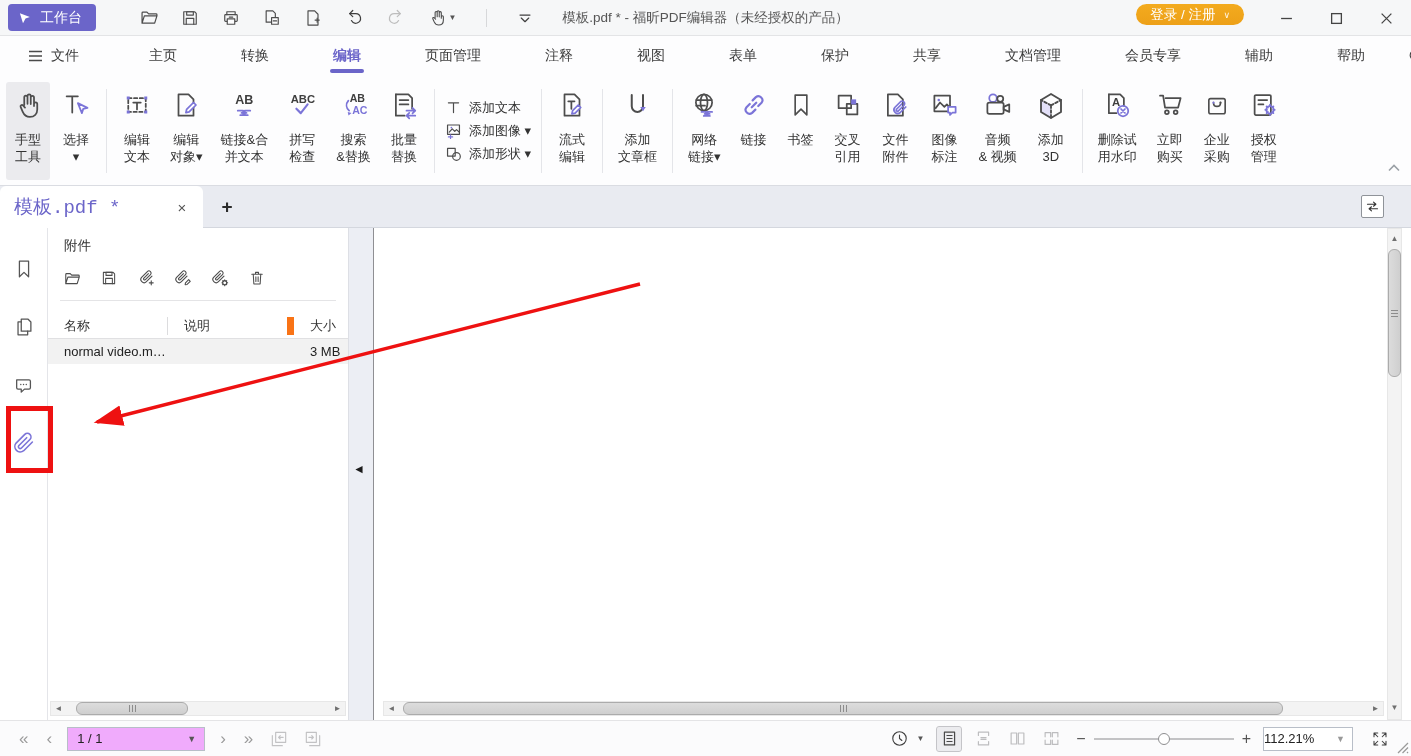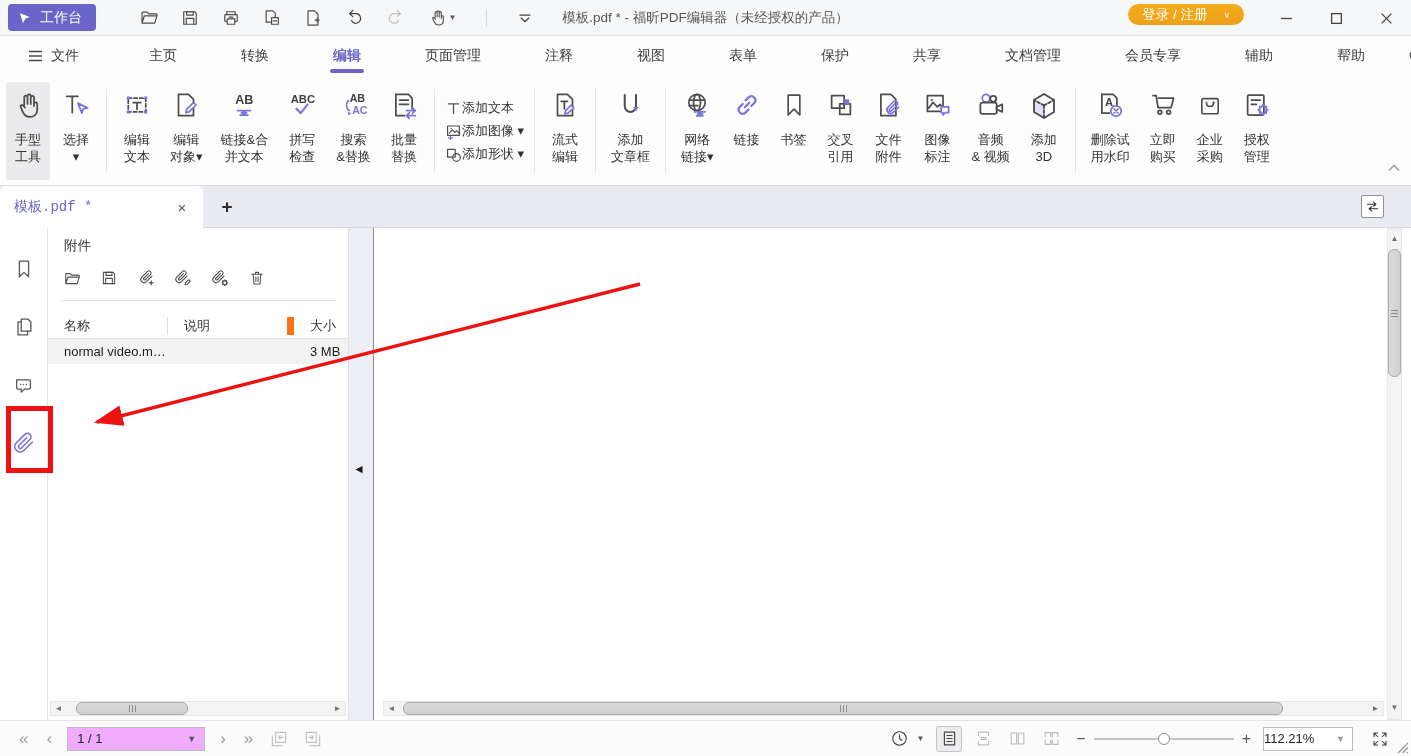--- a/index.html
+++ b/index.html
@@ -15,21 +15,21 @@
     background:#f6f7f8; border-bottom:1px solid #e3e4e6; display:flex; align-items:center; }
   .ws-btn { display:flex; align-items:center; gap:7px; margin-left:8px; height:27px; padding:0 14px 0 10px;
     background:#6b65c9; color:#fff; border-radius:4px; font-size:14px; cursor:default; }
   .tb-icons { display:flex; align-items:center; gap:19px; margin-left:42px; }
   .tb-ic { width:22px; height:22px; display:flex; align-items:center; justify-content:center; }
   .tb-sep { width:1px; height:18px; background:#d7d8da; margin:0 8px; }
   .title-text { position:absolute; left:50%; transform:translateX(-50%); top:0; height:36px;
     display:flex; align-items:center; font-size:13.5px; color:#555; white-space:nowrap; }
   .login-btn { position:absolute; right:167px; top:4px; height:21px; padding:0 14px;
     background:linear-gradient(#f3ab1e,#eda018); color:#fff; border-radius:14px;
-    display:flex; align-items:center; gap:16px; font-size:13.5px; }
+    display:flex; align-items:center; gap:8px; font-size:13.5px; }
   .login-chev { font-size:9px; opacity:.9; }
   .win-btns { position:absolute; right:0; top:0; height:36px; display:flex; }
   .win-btn { width:50px; height:36px; display:flex; align-items:center; justify-content:center; color:#444; }
 
   
   .menubar { position:absolute; top:36px; left:0; width:1411px; height:40px; background:#fdfdfe;
     display:flex; align-items:center; font-size:14px; color:#3c3c3c; }
   .menu-file { display:flex; align-items:center; gap:8px; margin-left:26px; }
   .menu-sep { width:1px; height:16px; background:#d9d9db; margin:0 17px 0 19px; }
   .menu-item { padding:0 2px; margin:0 30px; height:40px; display:flex; align-items:center; position:relative; white-space:nowrap; }
@@ -41,29 +41,29 @@
   
   .ribbon { position:absolute; top:76px; left:0; width:1411px; height:110px; background:#fdfdfe;
     border-bottom:1px solid #dadce2; display:flex; align-items:center; padding:0 4px; }
   .rtool { display:flex; flex-direction:column; align-items:center; justify-content:flex-start;
     padding:8px 7px 4px; margin:0 2px; border-radius:3px; height:98px; }
   .rtool.selected { background:#ebebee; }
   .ricon { height:38px; display:flex; align-items:flex-start; justify-content:center; }
   .rlabel { font-size:13px; line-height:17.5px; color:#333; text-align:center; white-space:pre-line; margin-top:3px; }
   .rsep { width:1px; height:84px; background:#e4e5e9; margin:0 6px; }
   .rstack { display:flex; flex-direction:column; justify-content:center; gap:5px; height:98px; margin:0 4px; }
-  .rsmall { display:flex; align-items:flex-end; font-size:13px; color:#333; white-space:nowrap; }
+  .rsmall { display:flex; align-items:flex-start; gap:7px; font-size:13px; color:#333; white-space:nowrap; }
   .ribbon-collapse { position:absolute; right:10px; bottom:12px; color:#9aa0a6; }
 
   
   .tabbar { position:absolute; top:186px; left:0; width:1411px; height:42px; background:#e9ebf1;
     border-bottom:1px solid #d4d7de; }
   .tab { position:absolute; left:0; top:0; width:203px; height:42px; background:#fff;
     border-radius:6px 6px 0 0; display:flex; align-items:center; padding:0 12px 0 14px; }
-  .tab-label { color:#6b65c9; font-size:14px; flex:1; font-family:"Liberation Mono","DejaVu Sans Mono",monospace; }
+  .tab-label { color:#6b65c9; font-size:19px; flex:1; font-family:"Liberation Mono","DejaVu Sans Mono",monospace; }
   .tab-close { color:#555; font-size:15px; width:18px; text-align:center; }
   .tab-add { position:absolute; left:216px; top:10px; width:22px; height:22px; display:flex;
     align-items:center; justify-content:center; font-size:19px; color:#2c2c2c; font-weight:bold; }
   .tab-switch { position:absolute; right:27px; top:9px; width:23px; height:23px; border:1px solid #8f9399;
     background:#fff; border-radius:2px; display:flex; align-items:center; justify-content:center; font-size:13px; color:#333; }
 
   
   .main { position:absolute; top:228px; left:0; width:1411px; height:492px; background:#fff; }
   .navstrip { position:absolute; left:0; top:0; width:48px; height:492px; background:#fff; border-right:1px solid #e4e5e9;
     display:flex; flex-direction:column; align-items:center; padding-top:28px; gap:32px; }

